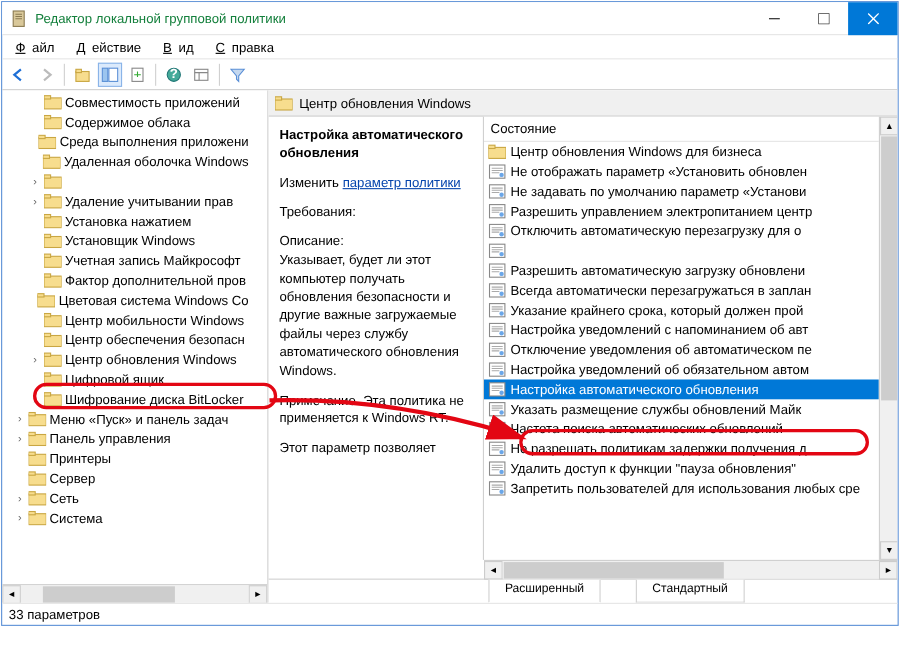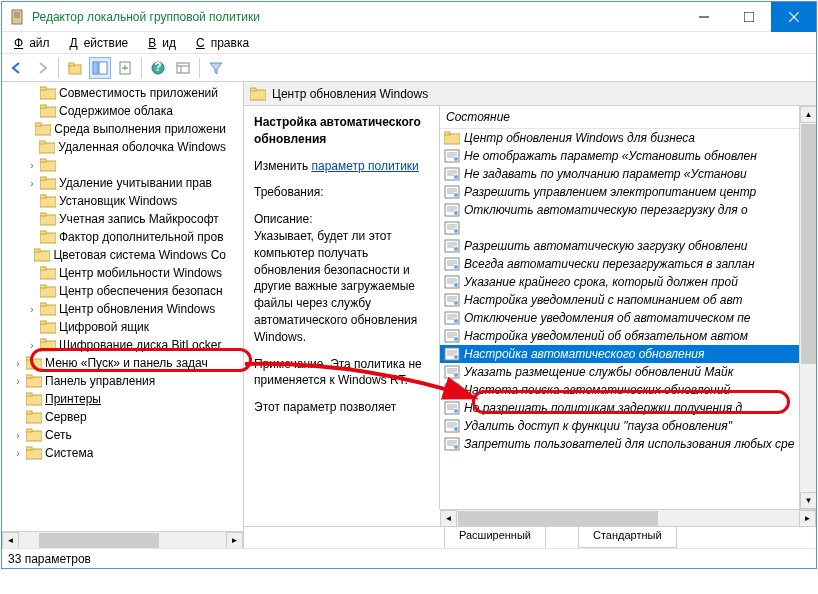--- a/index.html
+++ b/index.html
@@ -26,21 +26,21 @@
 .tree-item .exp { width: 12px; height: 12px; display: flex; align-items: center; justify-content: center; color: #666; font-size: 10px; margin-right: 2px; }
 .tree-item .fld { width: 16px; height: 14px; margin-right: 3px; flex-shrink: 0; }
 .right { flex: 1; display: flex; flex-direction: column; overflow: hidden; }
 .pathbar { background: #f0f0f0; height: 24px; display: flex; align-items: center; padding-left: 6px; border-bottom: 1px solid #d0d0d0; }
 .pathbar .fld { width: 16px; height: 14px; margin-right: 6px; }
 .main { flex: 1; display: flex; overflow: hidden; }
 .desc { width: 196px; padding: 8px 10px; border-right: 1px solid #d0d0d0; overflow-y: auto; line-height: 1.4; }
 .desc h3 { font-size: 12px; font-weight: bold; margin-bottom: 10px; }
 .desc a { color: #0645ad; }
 .desc p { margin-bottom: 10px; }
-.list { flex: 1; overflow-y: auto; overflow-x: auto; position: relative; font-style: italic; }
+.list { flex: 1; overflow-y: auto; overflow-x: auto; position: relative; }
 .list-hdr { background: #fff; padding: 4px 6px; border-bottom: 1px solid #e5e5e5; position: sticky; top: 0; }
 .list-item { display: flex; align-items: center; height: 18px; padding: 0 4px; white-space: nowrap; }
 .list-item.sel { background: #0078d7; color: #fff; }
 .list-item .ic { width: 16px; height: 14px; margin-right: 4px; flex-shrink: 0; }
 .tabs { height: 22px; display: flex; border-top: 1px solid #d0d0d0; padding-left: 200px; gap: 33px; }
 .tab { padding: 2px 14px; border: 1px solid #d0d0d0; border-top: none; background: #fff; margin-right: -1px; font-size: 11px; }
 .tab.active { border-bottom: 1px solid #fff; }
 .status { height: 20px; padding: 2px 6px; font-size: 11px; border-top: 1px solid #e5e5e5; display: flex; align-items: center; }
 .hscroll { height: 17px; background: #f0f0f0; border-top: 1px solid #d0d0d0; display: flex; }
 .hscroll .arr { width: 17px; height: 17px; background: #f0f0f0; border: 1px solid #ccc; display: flex; align-items: center; justify-content: center; font-size: 8px; }
@@ -194,20 +194,28 @@
               <rect x="0" y="1" width="6" height="3" fill="#f7dd8e" stroke="#c9a642"></rect>
             </svg>
             <span>Удаление учитывании прав</span>
           </div>
           <div class="tree-item" style="padding-left: 24px;">
             <span class="exp"></span>
             <svg class="fld" viewBox="0 0 16 14">
               <rect x="0" y="3" width="16" height="10" fill="#f7dd8e" stroke="#c9a642"></rect>
               <rect x="0" y="1" width="6" height="3" fill="#f7dd8e" stroke="#c9a642"></rect>
             </svg>
+            <span>Установка нажатием</span>
+          </div>
+          <div class="tree-item" style="padding-left: 24px;">
+            <span class="exp"></span>
+            <svg class="fld" viewBox="0 0 16 14">
+              <rect x="0" y="3" width="16" height="10" fill="#f7dd8e" stroke="#c9a642"></rect>
+              <rect x="0" y="1" width="6" height="3" fill="#f7dd8e" stroke="#c9a642"></rect>
+            </svg>
             <span>Установщик Windows</span>
           </div>
           <div class="tree-item" style="padding-left: 24px;">
             <span class="exp"></span>
             <svg class="fld" viewBox="0 0 16 14">
               <rect x="0" y="3" width="16" height="10" fill="#f7dd8e" stroke="#c9a642"></rect>
               <rect x="0" y="1" width="6" height="3" fill="#f7dd8e" stroke="#c9a642"></rect>
             </svg>
             <span>Учетная запись Майкрософт</span>
           </div>
@@ -276,21 +284,21 @@
             <span>Меню «Пуск» и панель задач</span>
           </div>
           <div class="tree-item" style="padding-left: 10px;">
             <span class="exp">›</span>
             <svg class="fld" viewBox="0 0 16 14">
               <rect x="0" y="3" width="16" height="10" fill="#f7dd8e" stroke="#c9a642"></rect>
               <rect x="0" y="1" width="6" height="3" fill="#f7dd8e" stroke="#c9a642"></rect>
             </svg>
             <span>Панель управления</span>
           </div>
-          <div class="tree-item" style="padding-left: 10px; text-decoration: underline;">
+          <div class="tree-item" style="padding-left: 10px;">
             <span class="exp"></span>
             <svg class="fld" viewBox="0 0 16 14">
               <rect x="0" y="3" width="16" height="10" fill="#f7dd8e" stroke="#c9a642"></rect>
               <rect x="0" y="1" width="6" height="3" fill="#f7dd8e" stroke="#c9a642"></rect>
             </svg>
             <span>Принтеры</span>
           </div>
           <div class="tree-item" style="padding-left: 10px;">
             <span class="exp"></span>
             <svg class="fld" viewBox="0 0 16 14">

